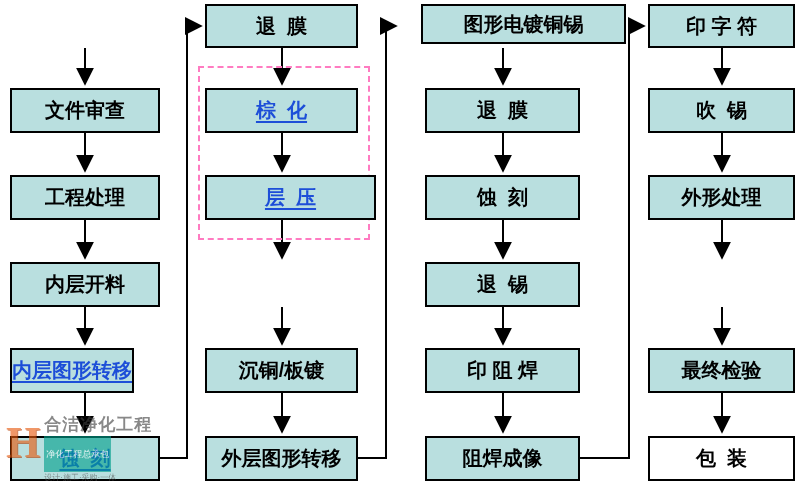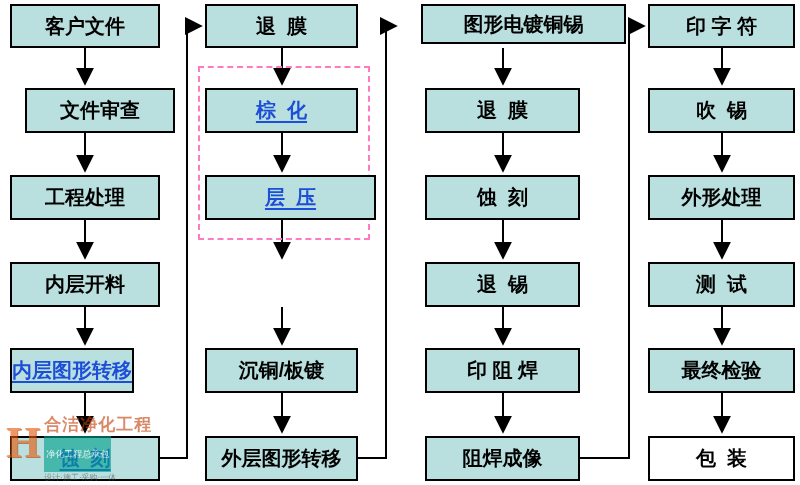--- a/index.html
+++ b/index.html
@@ -22,21 +22,21 @@
   }
   .watermark{
     position:absolute;left:6px;bottom:2px;width:170px;
     display:flex;align-items:flex-start;gap:4px;opacity:0.62;pointer-events:none;
   }
   .wm-logo{
     font-weight:bold;font-size:44px;line-height:58px;color:#e8590c;
     text-shadow:1px 1px 0 #b33c00;font-family:"Liberation Serif",serif;
   }
   .wm-text{display:flex;flex-direction:column;}
-  .wm-line1{color:#c2410c;font-weight:bold;font-size:17px;line-height:22px;letter-spacing:1px;}
+  .wm-line1{color:#404040;font-weight:bold;font-size:17px;line-height:22px;letter-spacing:1px;}
   .wm-line2{color:#fff;background:#00a08c;font-size:9px;line-height:12px;padding:12px 2px;width:max-content;}
   .wm-line3{color:#555;font-size:8px;line-height:11px;}
 </style>
 </head>
 <body>
 
 <div class="canvas">
 
   <svg class="connectors" viewBox="0 0 800 485">
     <defs>
@@ -69,24 +69,21 @@
     <path d="M722 307 L722 344" stroke="#000" stroke-width="2" fill="none" marker-end="url(#ah)"></path>
     <path d="M722 393 L722 432" stroke="#000" stroke-width="2" fill="none" marker-end="url(#ah)"></path>
 
     <path d="M160 458 L187 458 L187 26 L201 26" stroke="#000" stroke-width="2" fill="none" marker-end="url(#ah)"></path>
     <path d="M358 458 L386 458 L386 26 L396 26" stroke="#000" stroke-width="2" fill="none" marker-end="url(#ah)"></path>
     <path d="M580 458 L629 458 L629 26 L644 26" stroke="#000" stroke-width="2" fill="none" marker-end="url(#ah)"></path>
   </svg>
 
   <div class="dashed-group"></div>
 
-  <div class="box" style="left:10px;top:4px;width:150px;height:44px">
-    <span>客户文件</span>
-  </div>
-  <div class="box" style="left:25px;top:88px;width:150px;height:45px">
+  <div class="box" style="left:10px;top:88px;width:150px;height:45px">
     <span>文件审查</span>
   </div>
   <div class="box" style="left:10px;top:175px;width:150px;height:45px">
     <span>工程处理</span>
   </div>
   <div class="box" style="left:10px;top:262px;width:150px;height:45px">
     <span>内层开料</span>
   </div>
   <div class="box teal" style="left:10px;top:348px;width:124px;height:45px">
     <span>内层图形转移</span>
@@ -132,23 +129,20 @@
 
   <div class="box" style="left:425px;top:436px;width:155px;height:45px">
     <span>阻焊成像</span>
   </div>
   <div class="box" style="left:648px;top:88px;width:147px;height:45px">
     <span>吹  锡</span>
   </div>
   <div class="box" style="left:648px;top:175px;width:147px;height:45px">
     <span>外形处理</span>
   </div>
-  <div class="box" style="left:648px;top:262px;width:147px;height:45px">
-    <span>测  试</span>
-  </div>
   <div class="box" style="left:648px;top:348px;width:147px;height:45px">
     <span>最终检验</span>
   </div>
   <div class="box white" style="left:648px;top:436px;width:147px;height:45px">
     <span>包  装</span>
   </div>
 
   <div class="watermark">
     <span class="wm-logo">H</span>
     <span class="wm-text">

